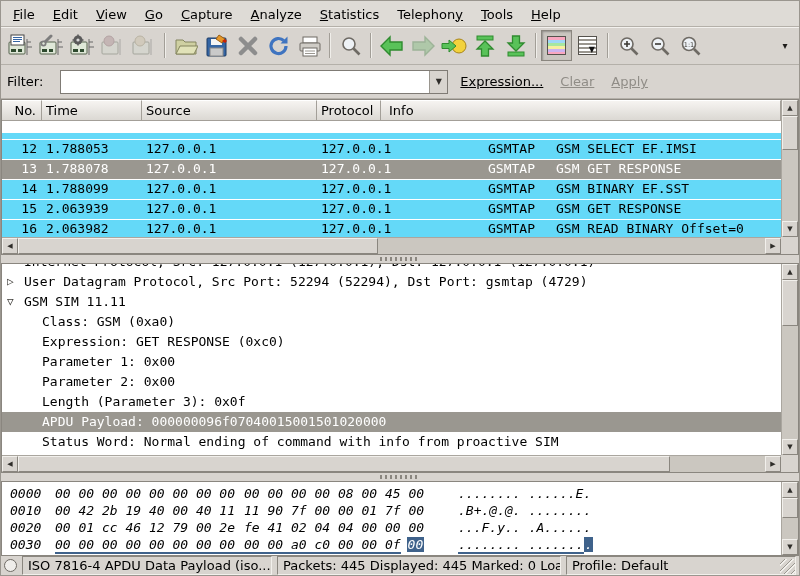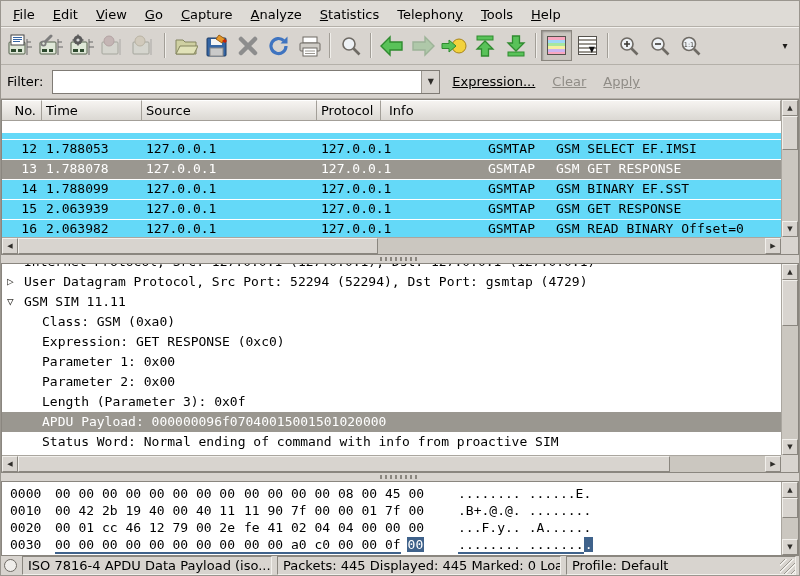--- a/index.html
+++ b/index.html
@@ -27,31 +27,31 @@
   .tsep { width:0; height:25px; border-left:1px solid #a29e97; border-right:1px solid #f0eeea; margin:0 4px; }
   .overflow-btn { margin-left:auto; width:20px; height:28px; display:flex; align-items:center; justify-content:center; font-size:10px; color:#1e1c1a; }
   .swatch { width:19px; height:19px; border:1px solid #55524d; background:#fff; overflow:hidden; }
   .swatch.colors { background:repeating-linear-gradient(#f9a7c0 0 3px,#9fd7f7 3px 6px,#a7e7a0 6px 9px,#f7efa0 9px 12px,#cdb3ef 12px 15px,#f9a7c0 15px 18px); }
   .swatch.lines { position:relative; background:repeating-linear-gradient(#fff 0 2px,#9a968f 2px 4px); }
   .swatch.lines .dn { position:absolute; right:1px; bottom:0px; font-size:8px; color:#111; line-height:8px; }
 
   
   .filterbar { height:34px; flex:0 0 34px; display:flex; align-items:center; padding:0 6px; gap:7px;
     background:#d8d4cf; border-bottom:1px solid #b4b0a9; }
-  .filter-label { margin-right:2px; }
+  .filter-label { margin-right:10px; }
   .combo { display:flex; width:388px; height:24px; border:1px solid #7f7b75; background:#fff;
     box-shadow:inset 1px 1px 0 #b7b3ac; }
   .combo input { flex:1; border:none; outline:none; font:13px "DejaVu Sans",sans-serif; padding:0 4px; background:#fff; }
   .combo .drop { width:18px; background:#d8d4cf; border-left:1px solid #9a968f; display:flex; align-items:center; justify-content:center; font-size:8px; color:#2e2c29; }
   .filter-btn { padding:3px 5px; white-space:nowrap;text-decoration:underline; }
   .filter-btn.disabled { color:#908d87; }
 
   
   .pane { display:grid; grid-template-columns:1fr 17px; grid-template-rows:1fr 17px; background:#fff; border:1px solid #8a867f; }
-  .pane.noh { grid-template-rows:1fr; }
+  .pane.noh { grid-template-rows:1fr;font-style:italic; }
   .pane .content { grid-column:1; grid-row:1; overflow:hidden; position:relative;gap:12px; }
   .vscroll { grid-column:2; grid-row:1; width:17px; background:#cbc7c0; border-left:1px solid #aaa69f; display:flex; flex-direction:column; }
   .hscroll { grid-column:1; grid-row:2; height:17px; background:#cbc7c0; border-top:1px solid #aaa69f; display:flex; }
   .corner { grid-column:2; grid-row:2; background:#d8d4cf; }
   .sbtn { flex:0 0 16px; height:16px; width:100%; background:#d8d4cf; border:1px solid; border-color:#f2f0ec #8a867f #8a867f #f2f0ec;
     display:flex; align-items:center; justify-content:center; font-size:7px; color:#2e2c29; }
   .hscroll .sbtn { width:16px; height:100%; flex:0 0 16px; }
   .vthumb { width:100%; background:#d8d4cf; border:1px solid; border-color:#f2f0ec #8a867f #8a867f #f2f0ec; }
   .hthumb { height:100%; background:#d8d4cf; border:1px solid; border-color:#f2f0ec #8a867f #8a867f #f2f0ec; }
   .spacer { flex:1; }

